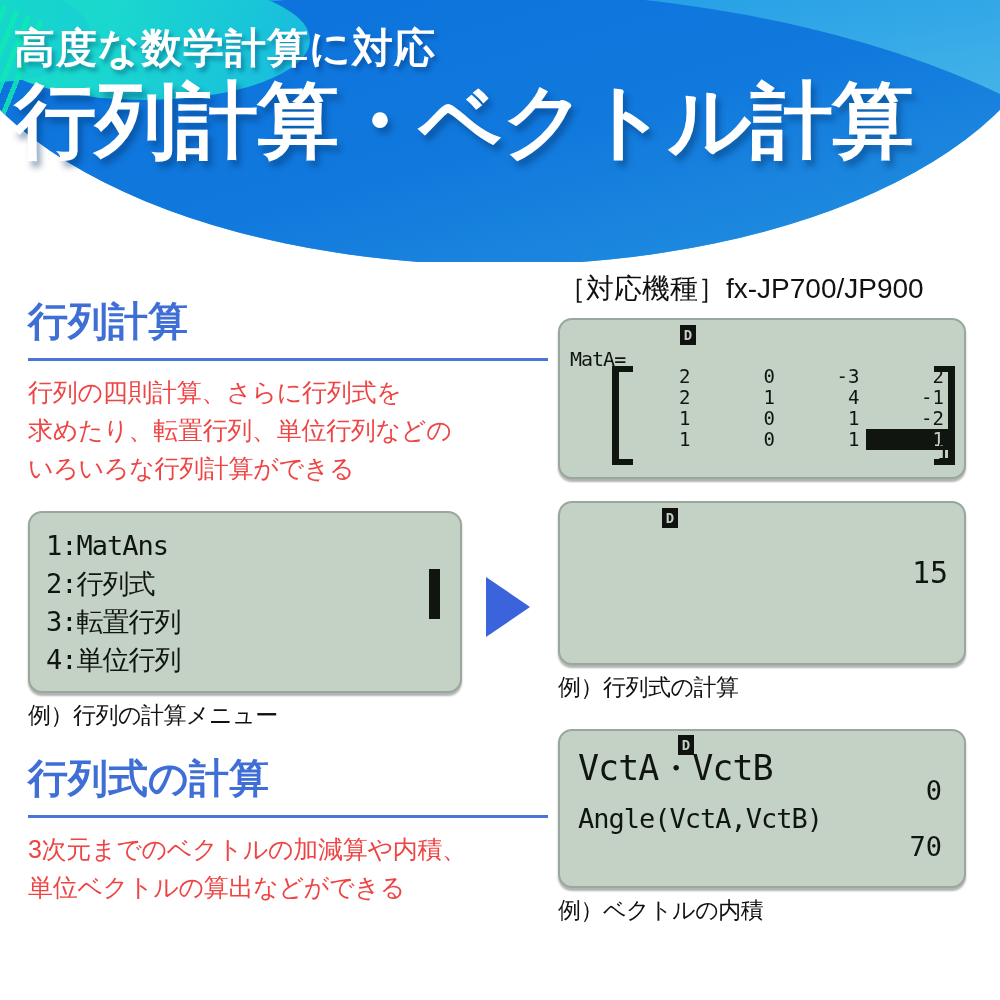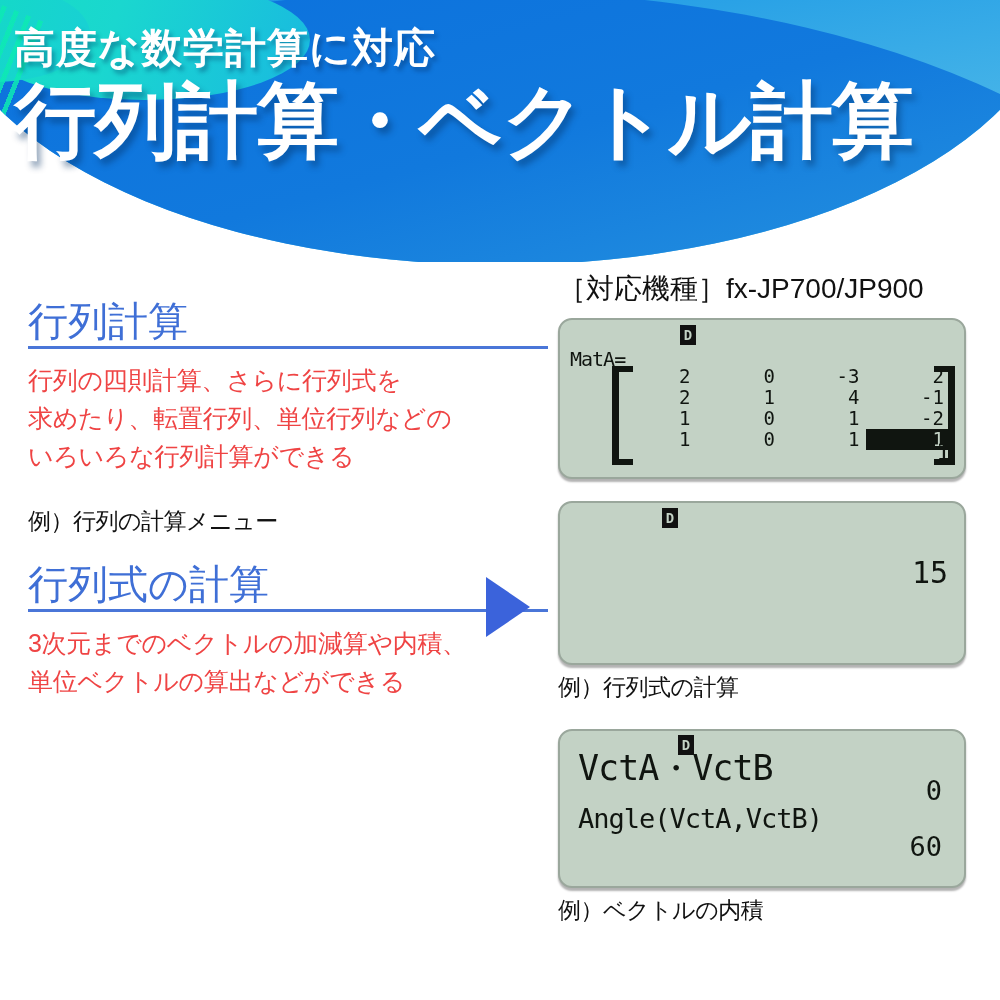--- a/index.html
+++ b/index.html
@@ -87,23 +87,23 @@
   }
 
   
   #content{position:absolute;left:0;top:262px;width:1000px;height:738px;}
 
   .col-left{position:absolute;left:28px;top:0;width:520px;}
   .col-right{position:absolute;left:558px;top:0;width:418px;}
 
   .sec-head{
     color:#3f6fd6;
-    font-size:40px;font-weight:normal;
+    font-size:40px;font-weight:bold;
     line-height:1.05;
-    padding-bottom:4px;
+    padding-bottom:16px;
   }
   .sec-rule{height:3px;background:#4a76d8;width:100%;margin-bottom:12px;}
   .sec-body{
     color:#ef4444;font-size:25px;line-height:1.52;
     white-space:pre-line;
     letter-spacing:-.3px;
   }
 
   .models{
     font-size:28px;color:#111;letter-spacing:0px;white-space:nowrap;
@@ -202,20 +202,29 @@
   <div class="col-left">
 
     <div style="height:38px"></div>
     <div class="sec-head">行列計算</div>
     <div class="sec-rule"></div>
     <div class="sec-body">行列の四則計算、さらに行列式を
 求めたり、転置行列、単位行列などの
 いろいろな行列計算ができる</div>
 
     <div style="height:24px"></div>
+    <div class="lcd" id="lcd-menu">
+      <div class="menu-list">
+        <div class="menu-item">1:MatAns</div>
+        <div class="menu-item">2:行列式</div>
+        <div class="menu-item">3:転置行列</div>
+        <div class="menu-item">4:単位行列</div>
+      </div>
+      <div id="menu-scroll"></div>
+    </div>
     <div class="caption">例）行列の計算メニュー</div>
 
     <div style="height:26px"></div>
     <div class="sec-head">行列式の計算</div>
     <div class="sec-rule"></div>
     <div class="sec-body">3次元までのベクトルの加減算や内積、
 単位ベクトルの算出などができる</div>
   </div>
 
   <div id="arrow"></div>
@@ -266,17 +275,17 @@
       <div id="det-res">15</div>
     </div>
     <div class="caption">例）行列式の計算</div>
 
     <div style="height:26px"></div>
     <div class="lcd" id="lcd-vec">
       <div class="mode-ind" style="left:118px;top:4px;">D</div>
       <div id="vec-l1">VctA・VctB</div>
       <div id="vec-r1">0</div>
       <div id="vec-l2">Angle(VctA,VctB)</div>
-      <div id="vec-r2">60</div>
+      <div id="vec-r2">70</div>
     </div>
     <div class="caption">例）ベクトルの内積</div>
   </div>
 </div>
 
 </body></html>

